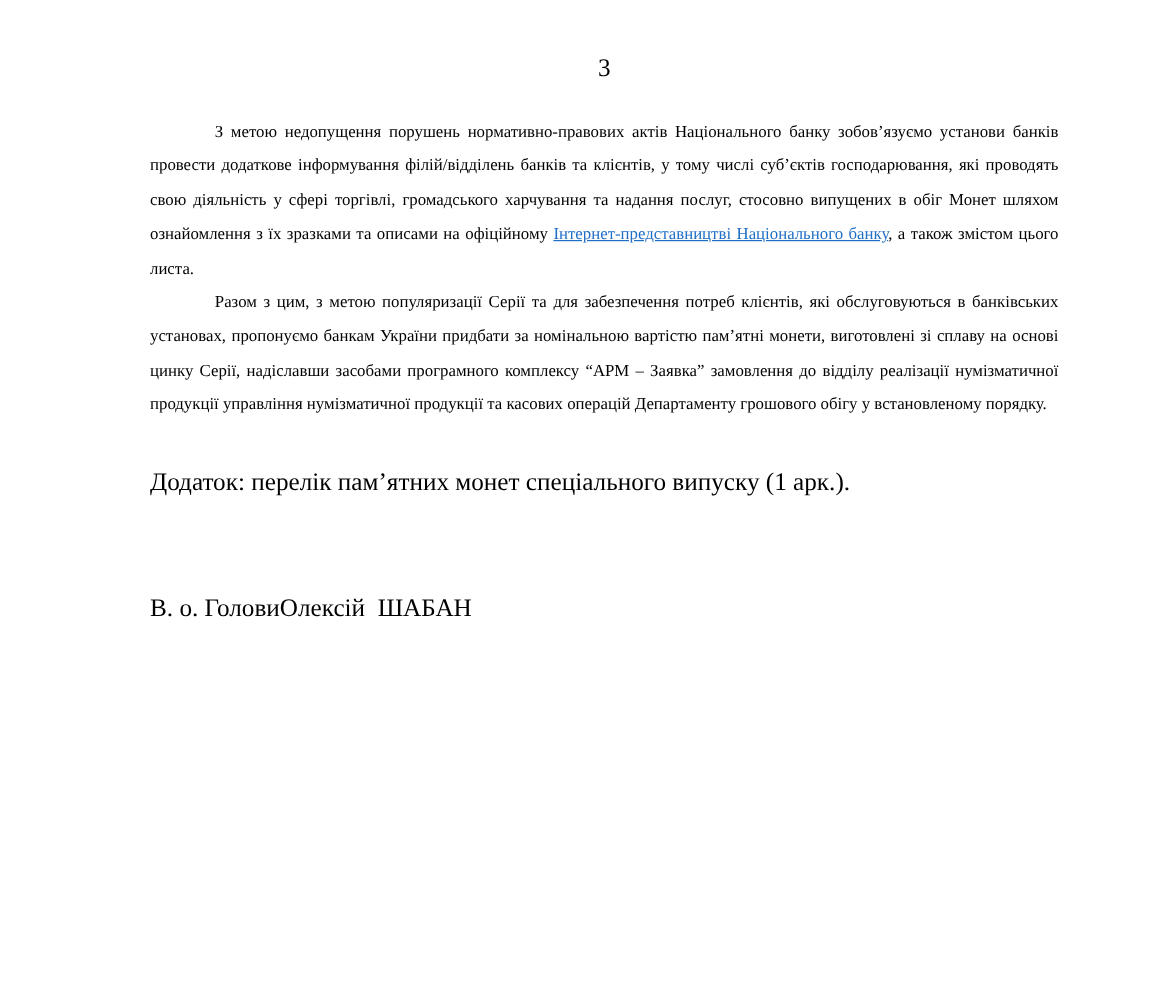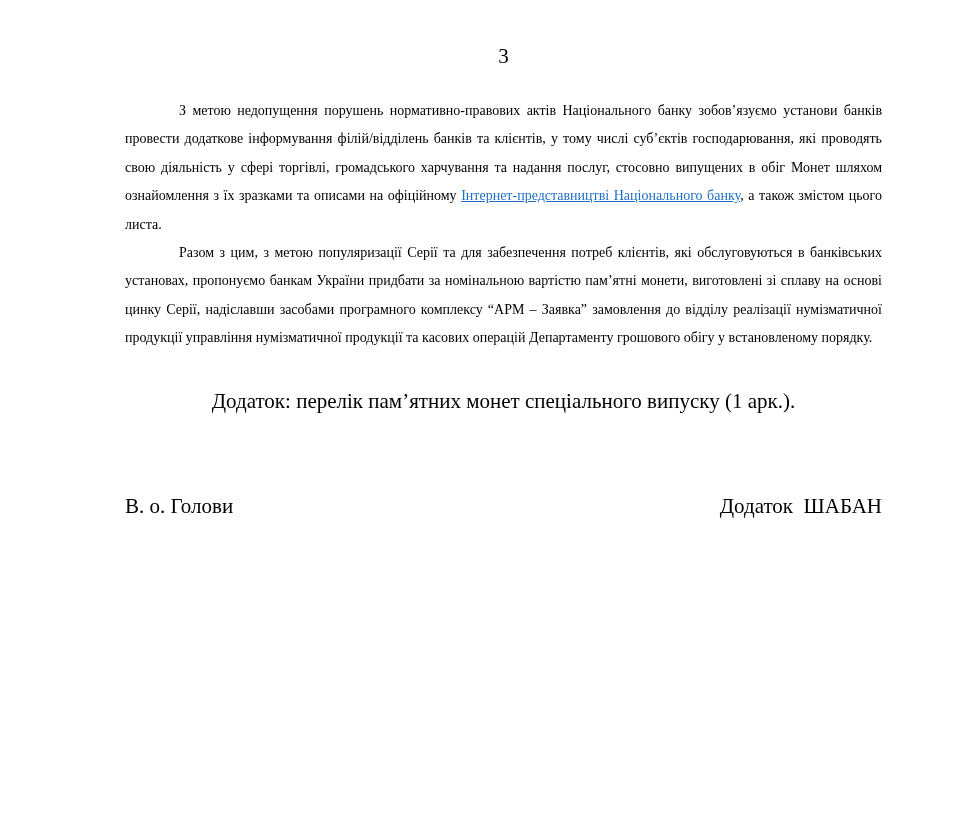--- a/index.html
+++ b/index.html
@@ -47,26 +47,25 @@
   a.doc-link {
     color: var(--link-color);
     text-decoration: underline;
     text-decoration-color: var(--link-color);
     cursor: pointer;
   }
   .attachment-line {
     margin-top: 34px;
     font-size: 21px;
     line-height: 28.4px;
-    text-align: center;
+    text-align: left;
   }
   .signature-row {
     margin-top: 77px;
     display: flex;
-    justify-content: space-between;
     align-items: baseline;
     font-size: 21px;
     line-height: 28.4px;
   }
   .signature-name { white-space: pre; }
 </style>
 </head>
 <body>
 
 <div class="page">
@@ -76,17 +75,17 @@
 
     <div class="body-text">
         <p class="para indent">З метою недопущення порушень нормативно-правових актів Національного банку зобов’язуємо установи банків провести додаткове інформування філій/відділень банків та клієнтів, у тому числі суб’єктів господарювання, які проводять свою діяльність у сфері торгівлі, громадського харчування та надання послуг, стосовно випущених в обіг Монет шляхом ознайомлення з їх зразками та описами на офіційному <a class="doc-link">Інтернет-представництві Національного банку</a>, а також змістом цього листа.</p>
         <p class="para indent">Разом з цим, з метою популяризації Серії та для забезпечення потреб клієнтів, які обслуговуються в банківських установах, пропонуємо банкам України придбати за номінальною вартістю пам’ятні монети, виготовлені зі сплаву на основі цинку Серії, надіславши засобами програмного комплексу “АРМ – Заявка” замовлення до відділу реалізації нумізматичної продукції управління нумізматичної продукції та касових операцій Департаменту грошового обігу у встановленому порядку.</p>
       </div>
 
     <div class="attachment-line">Додаток: перелік пам’ятних монет спеціального випуску (1 арк.).</div>
 
     <div class="signature-row">
       <span class="signature-position">В. о.  Голови</span>
-      <span class="signature-name">Додаток  ШАБАН</span>
+      <span class="signature-name">Олексій  ШАБАН</span>
     </div>
 
   </div>
 </div>
 
 </body></html>

